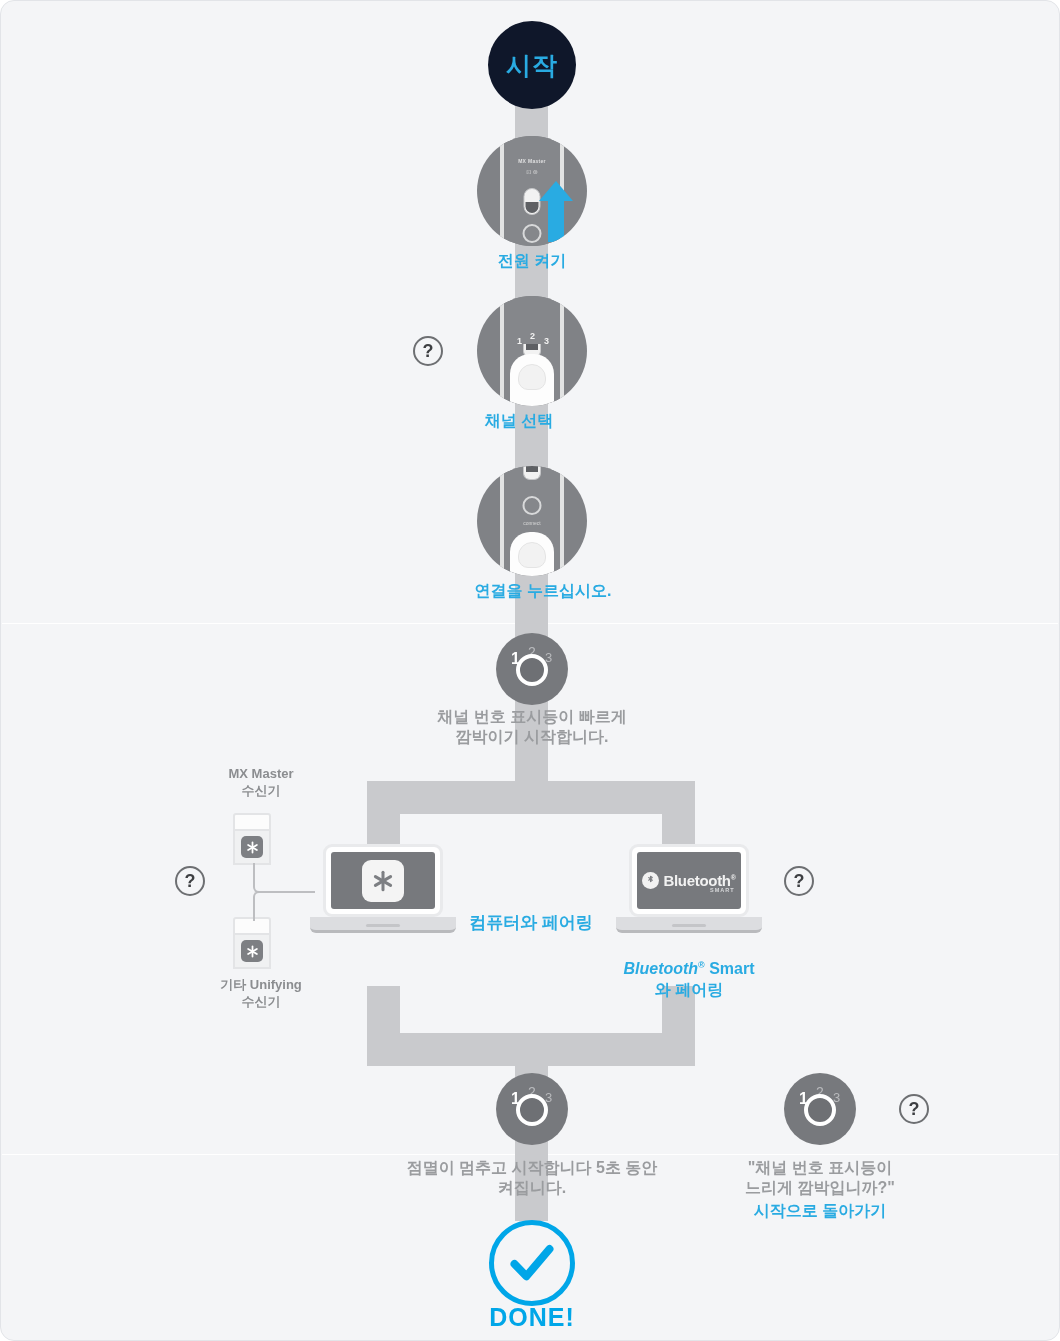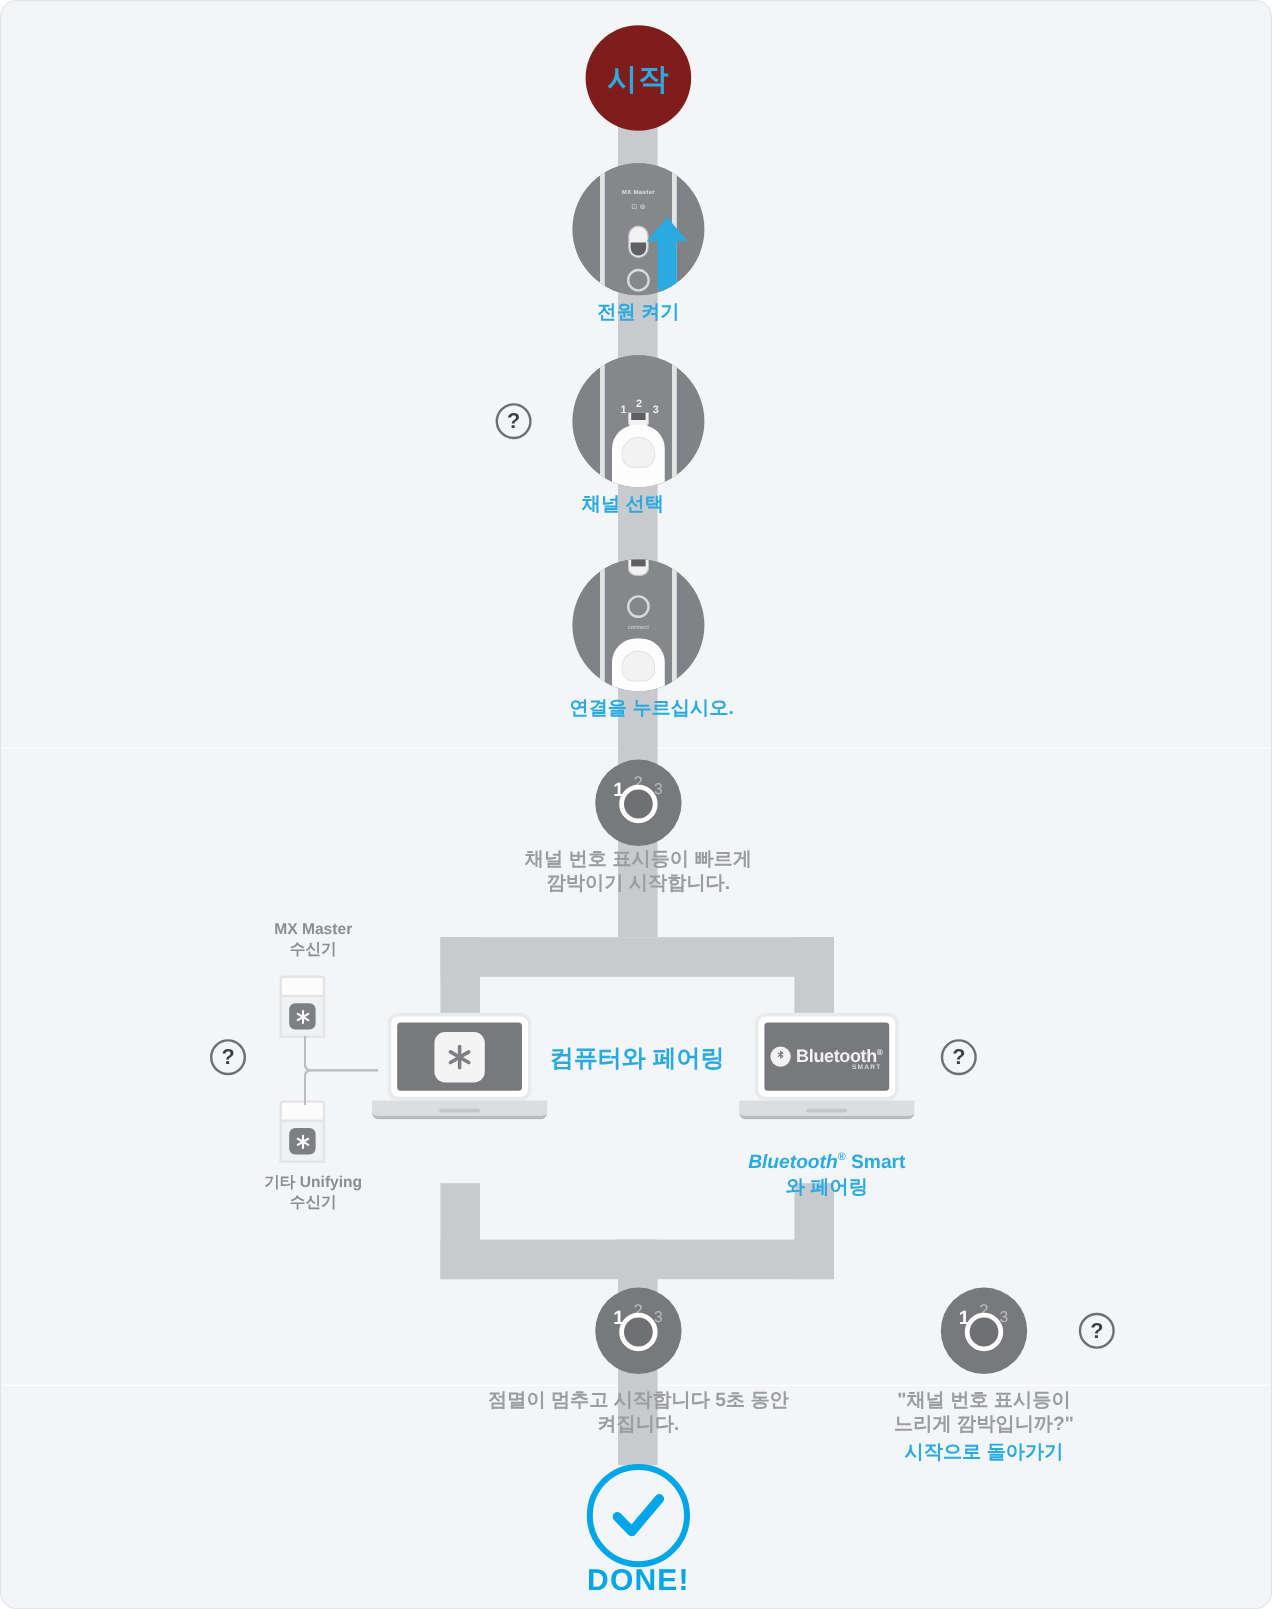--- a/index.html
+++ b/index.html
@@ -36,21 +36,21 @@
     background: #c9cacd;
   }
 
   
   .node {
     position: absolute;
     border-radius: 50%;
     box-sizing: border-box;
   }
   .node-start {
-    background: #7f1d1d;
+    background: #0f172a;
     display: flex;
     align-items: center;
     justify-content: center;
   }
   .node-start .lbl {
     color: #29abe2;
     font-size: 25px;
     font-weight: bold;
     letter-spacing: 1px;
   }
@@ -434,21 +434,21 @@
 
   <div class="led-node" style="left:495px; top:632px; width:72px; height:72px;">
     <div class="led-1" style="left:15px; top:17px;">1</div>
     <div class="led-2" style="left:32px; top:11px;">2</div>
     <div class="led-3" style="left:49px; top:17px;">3</div>
     <div class="led-ring"></div>
   </div>
   <div class="cap cap-gray" style="left:381px; top:706px; width:300px;">채널 번호 표시등이 빠르게
 깜박이기 시작합니다.</div>
 
-  <div class="cap cap-blue" style="left:440px; top:869px; width:180px; font-size:20px;">컴퓨터와 페어링</div>
+  <div class="cap cap-blue" style="left:440px; top:911px; width:180px; font-size:17px;">컴퓨터와 페어링</div>
 
   <div class="cap cap-small-gray" style="left:190px; top:765px; width:140px;">MX Master
 수신기</div>
 
   <div class="dongle" style="left:232px; top:812px;">
     <div class="dongle-cap"></div>
     <div class="dongle-body">
       <div class="mini">
         <svg viewBox="0 0 24 24">
             <g fill="#ffffff">

